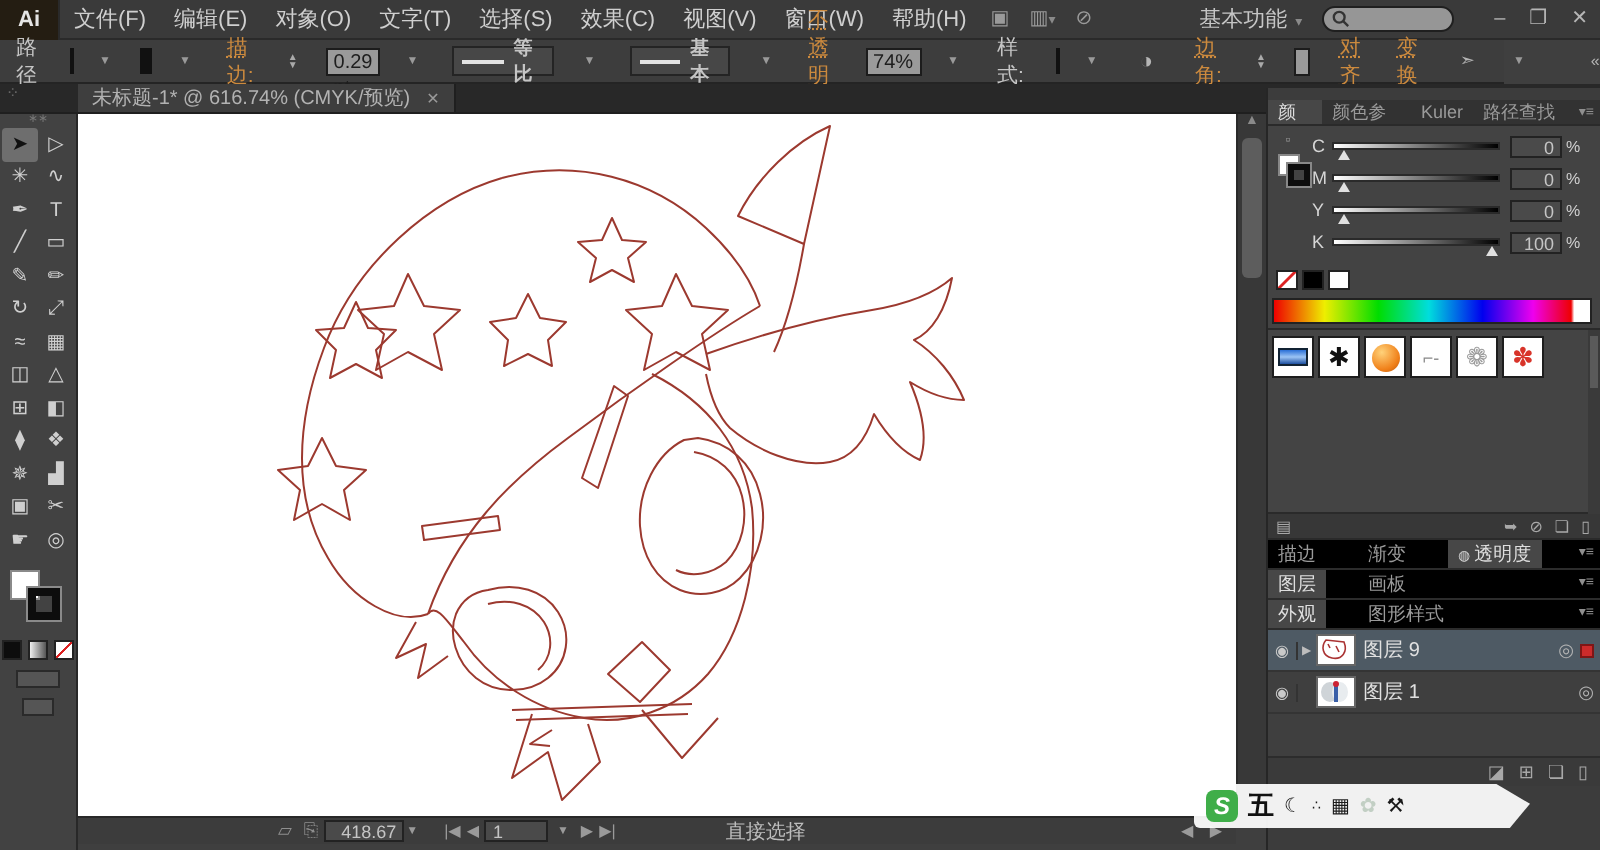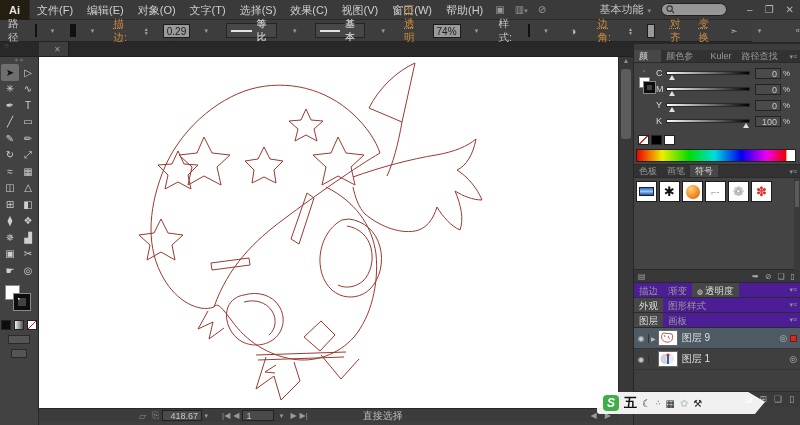--- a/index.html
+++ b/index.html
@@ -118,22 +118,22 @@
               background:linear-gradient(90deg,#e00,#ee0 16%,#0d0 33%,#0dd 49%,#00e 66%,#e0e 82%,#e00 94%,#fff 95%,#fff); }
   .sym-body { height:92px; background:#444; position:relative; border-bottom:1px solid #2a2a2a; }
   .sym-row { display:flex; gap:2px; padding:3px 2px; }
   .sym-cell { width:21px; height:21px; background:#fff; border:1px solid #1d1d1d; display:flex;
               align-items:center; justify-content:center; overflow:hidden; }
   .sym-scroll { position:absolute; right:0; top:0; width:6px; height:92px; background:#3a3a3a; }
   .sym-scroll i { display:block; width:4px; height:26px; background:#5a5a5a; margin:3px auto; }
   .sym-foot { height:13px; background:#373737; border-bottom:1px solid #2a2a2a; display:flex;
               align-items:center; font-size:8px; color:#a8a8a8; }
   .sym-foot .right { margin-left:auto; display:flex; gap:6px; padding-right:5px; }
-  .collapsed { height:15px; background:#4c1d95; border-bottom:1px solid #2c2c2c; display:flex;
-               align-items:stretch; font-size:9.5px; }
+  .collapsed { height:15px; background:#000000; border-bottom:1px solid #2c2c2c; display:flex;
+               align-items:stretch; font-size:9.5px;gap:16px; }
   .collapsed .ptab { line-height:15px; }
   .collapsed .picon { font-size:7px; margin-right:2px; }
   .layers-body { height:64px; background:#3f3f3f; border-bottom:1px solid #2c2c2c; }
   .layer-row { height:21px; display:flex; align-items:center; border-bottom:1px solid #343434; }
   .layer-row.sel { background:#4e5a64; }
   .eye-col { width:15px; text-align:center; color:#c9c9c9; font-size:8px; border-right:1px solid #333; }
   .tri { color:#bdbdbd; font-size:6px; margin:0 2px; }
   .layer-thumb { width:20px; height:16px; background:#fff; border:1px solid #666; margin-right:4px; }
   .layer-name { font-size:10px; color:#e0e0e0; }
   .layer-right { margin-left:auto; display:flex; align-items:center; gap:3px; padding-right:3px; }
@@ -230,20 +230,21 @@
     <span class="cb-link">变换</span>
     <span class="cb-circle" style="font-size:9px;">➣</span>
       <span class="caret">▼</span>
     <div class="spacer"></div>
     <span class="cb-circle" style="font-size:8px;margin-right:6px;">«</span>
   </div>
 
   <div class="tabbar">
     <div class="corner">⁘</div>
     <div class="doc-tab">
+      <span>未标题-1* @ 616.74% (CMYK/预览)</span>
       <span class="x">✕</span>
     </div>
   </div>
 
   <div class="toolbar">
     <div class="tb-head">∗∗</div>
     <div class="tool-grid">
 
     <div class="tool-cell sel">
           <span>➤</span>
@@ -460,26 +461,20 @@
           </div>
         </div>
       <div class="cswatches">
         <span class="cswatch none"></span>
         <span class="cswatch black"></span>
         <span class="cswatch white"></span>
       </div>
       <div class="spectrum"></div>
     </div>
 
-    <div class="ptabs">
-      <span class="ptab">色板</span>
-      <span class="ptab">画笔</span>
-      <span class="ptab on">符号</span>
-      <span class="pmenu">▾≡</span>
-    </div>
     <div class="sym-body">
       <div class="sym-row">
         <span class="sym-cell">
           <span style="width:15px;height:9px;background:linear-gradient(#2a6fd6,#9cc4f5 50%,#1d4fa0);border:1px solid #123;"></span>
         </span>
         <span class="sym-cell">
             <span style="color:#111;font-size:13px;">✱</span>
           </span>
         <span class="sym-cell">
           <span style="width:14px;height:14px;border-radius:50%;background:radial-gradient(circle at 35% 30%,#ffd27a,#f08019 65%,#b85408);"></span>
@@ -508,27 +503,27 @@
       </span>
     </div>
 
     <div class="collapsed">
       <span class="ptab">描边</span>
       <span class="ptab">渐变</span>
       <span class="ptab on"><i class="picon">◍</i><span>透明度</span></span>
       <span class="pmenu">▾≡</span>
     </div>
     <div class="collapsed">
+      <span class="ptab on">图层</span>
+      <span class="ptab">画板</span>
+      <span class="pmenu">▾≡</span>
+    </div>
+    <div class="collapsed">
       <span class="ptab on">外观</span>
       <span class="ptab">图形样式</span>
-      <span class="pmenu">▾≡</span>
-    </div>
-    <div class="collapsed">
-      <span class="ptab on">图层</span>
-      <span class="ptab">画板</span>
       <span class="pmenu">▾≡</span>
     </div>
 
     <div class="layers-body">
       <div class="layer-row sel">
         <span class="eye-col">◉</span>
         <span class="tri">▶</span>
         <span class="layer-thumb">
           <svg width="18" height="14" viewBox="0 0 18 14">
               <path d="M4,2 C1.5,5 2,10 7,11 C12,12 15,8 13,3 Z M9,5 l1.5,3 M5,4 l1,2" fill="none" stroke="#a33" stroke-width="0.8"></path>

